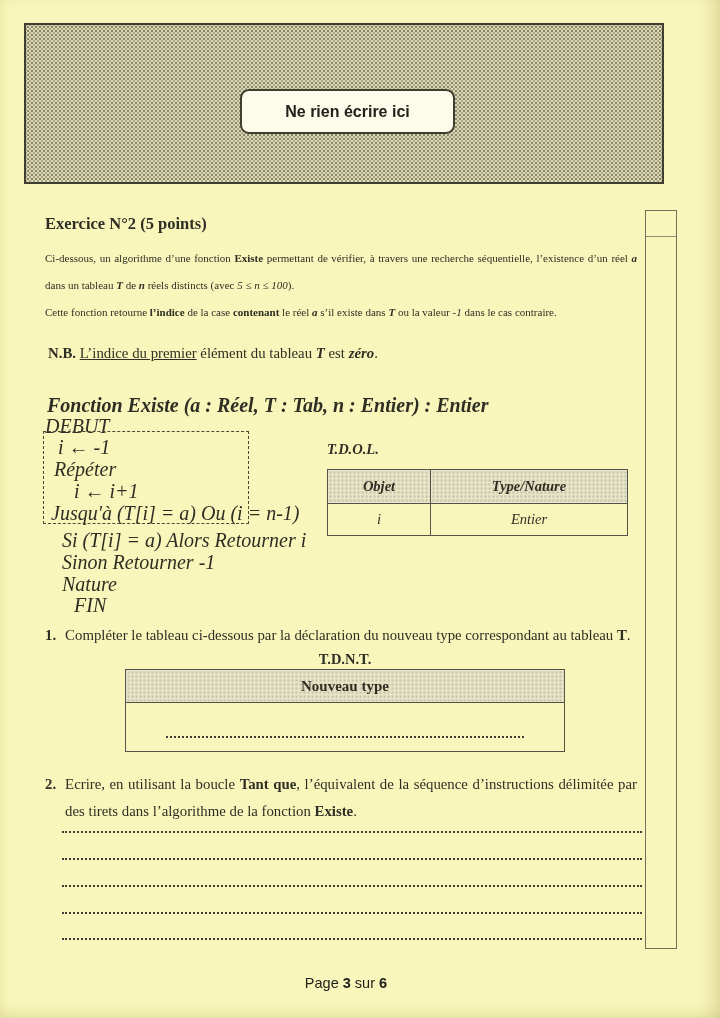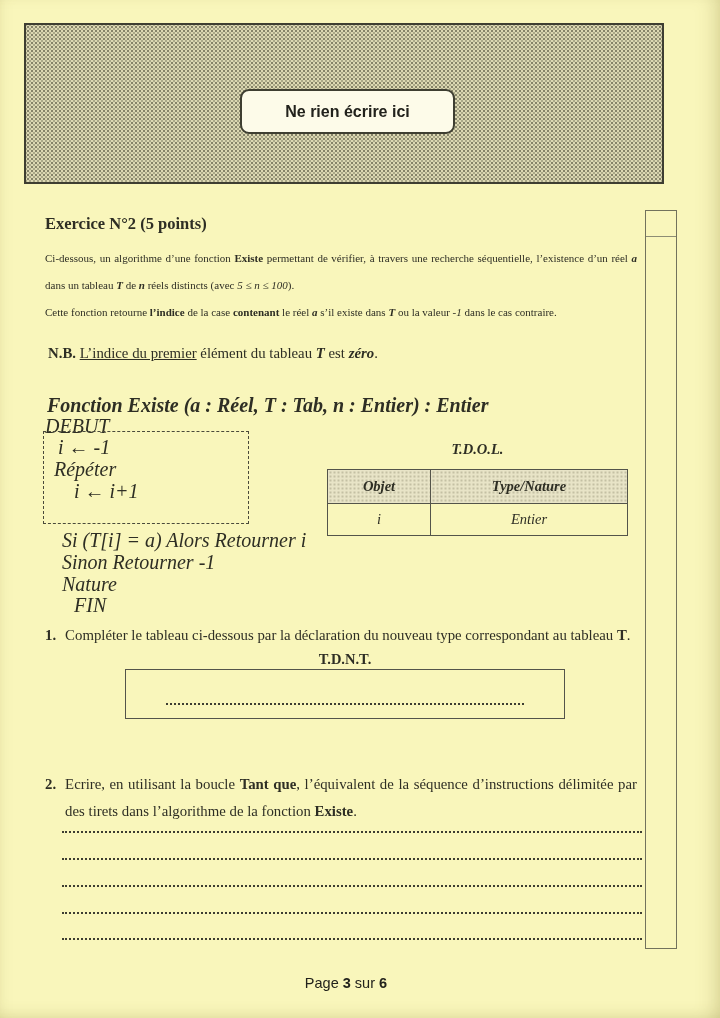--- a/index.html
+++ b/index.html
@@ -47,21 +47,21 @@
   .ind1{padding-left:14px;}
   .ind2{padding-left:10px;}
   .ind3{padding-left:30px;}
   .ind4{padding-left:7px;}
   .si{left:62px;top:529px;}
   .sinon{left:62px;top:551px;}
   .finsi{left:62px;top:573px;}
   .fin{left:45px;top:594px;margin-left:29px;}
   
   .tdolwrap{left:327px;top:441px;width:301px;}
-  .tbl-title{text-align:center;font-weight:bold;font-size:14.5px;}
+  .tbl-title{text-align:left;font-weight:bold;font-size:14.5px;}
   .tdolwrap .tbl-title{font-style:italic;}
   table{border-collapse:collapse;width:100%;}
   td,th{border:1.4px solid #54544a;font-size:14.5px;}
   .shaded{background-color:#e8e4c7;
     background-image:radial-gradient(circle, rgba(108,103,78,.30) .7px, transparent .9px);
     background-size:4px 4px;}
   .tdol-table{margin-top:11px;}
   .tdol-table th{height:31px;font-style:italic;}
   .tdol-table td{height:29px;text-align:center;font-style:italic;}
   .tdol-c1{width:100px;}
@@ -103,20 +103,21 @@
   <div class="abs para p2"><span>Cette fonction retourne </span><span class="seg-b">l’indice</span><span> de la case </span><span class="seg-b">contenant</span><span> le réel </span><span class="seg-b seg-i">a</span><span> s’il existe dans </span><span class="seg-b seg-i">T</span><span> ou la valeur </span><span class="seg-i">-1</span><span> dans le cas contraire.</span></div>
   <div class="abs nb"><span class="seg-b">N.B.</span><span> </span><span class="seg-u">L’indice du premier</span><span> élément du tableau </span><span class="seg-b seg-i">T</span><span> est </span><span class="seg-b seg-i">zéro</span><span>.</span></div>
 
   <div class="abs algline fsig">Fonction Existe (a : Réel, T : Tab, n : Entier) : Entier</div>
   <div class="abs algline debut">DEBUT</div>
 
   <div class="dashedbox">
     <div class="algline ind1">i ← -1</div>
     <div class="algline ind2">Répéter</div>
     <div class="algline ind3">i ← i+1</div>
+    <div class="algline ind4">Jusqu'à (T[i] = a) Ou (i = n-1)</div>
   </div>
 
   <div class="abs algline si">Si (T[i] = a) Alors Retourner i</div>
   <div class="abs algline sinon">Sinon Retourner -1</div>
   <div class="abs algline finsi">Nature</div>
   <div class="abs algline fin">FIN</div>
 
   <div class="abs tdolwrap">
     <div class="tbl-title">T.D.O.L.</div>
     <table class="tdol-table">
@@ -134,20 +135,23 @@
   </div>
 
   <div class="abs question q1 q-flex">
     <span class="qnum">1.</span>
     <span class="qtext"><span>Compléter le tableau ci-dessous par la déclaration du nouveau type correspondant au tableau </span><span class="seg-b">T</span><span>.</span></span>
   </div>
 
   <div class="abs tbl-title tdnt-title">T.D.N.T.</div>
   <table class="tdnt-table">
     <tbody>
+        <tr>
+      <th class="shaded">Nouveau type</th>
+    </tr>
     <tr>
       <td>
             <span class="blank"></span>
           </td>
     </tr>
   </tbody>
     </table>
 
   <div class="abs question q2 q-flex">
     <span class="qnum">2.</span>

